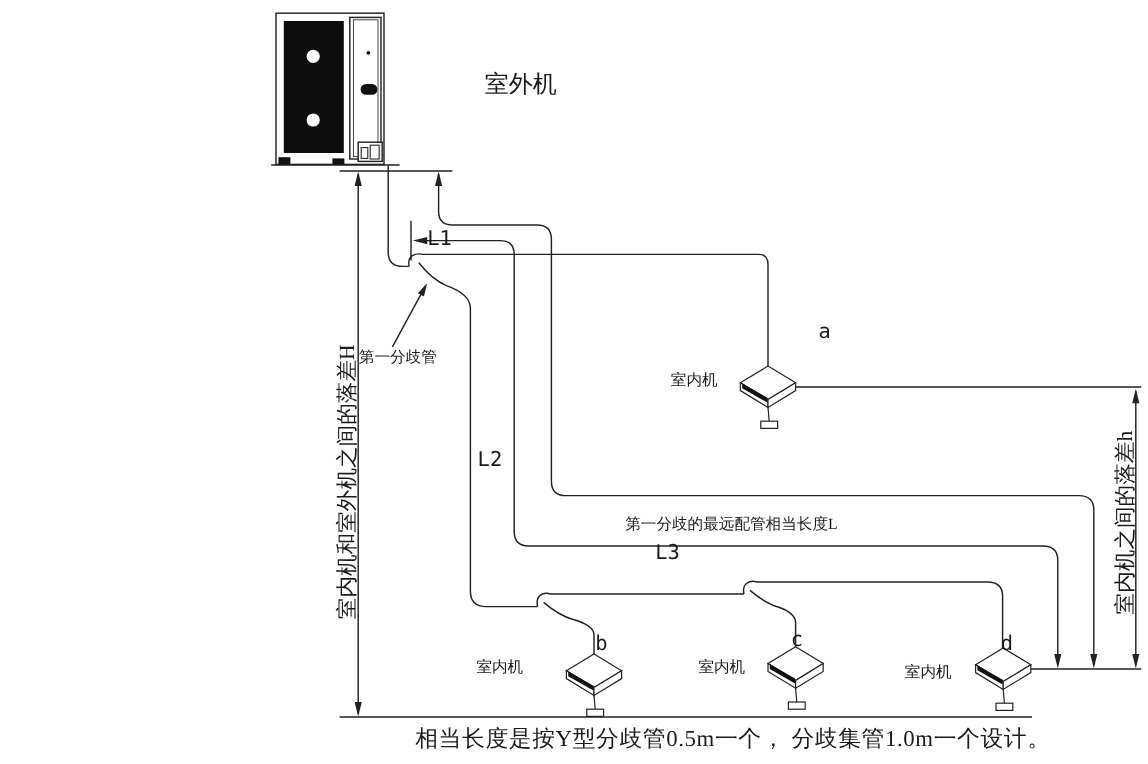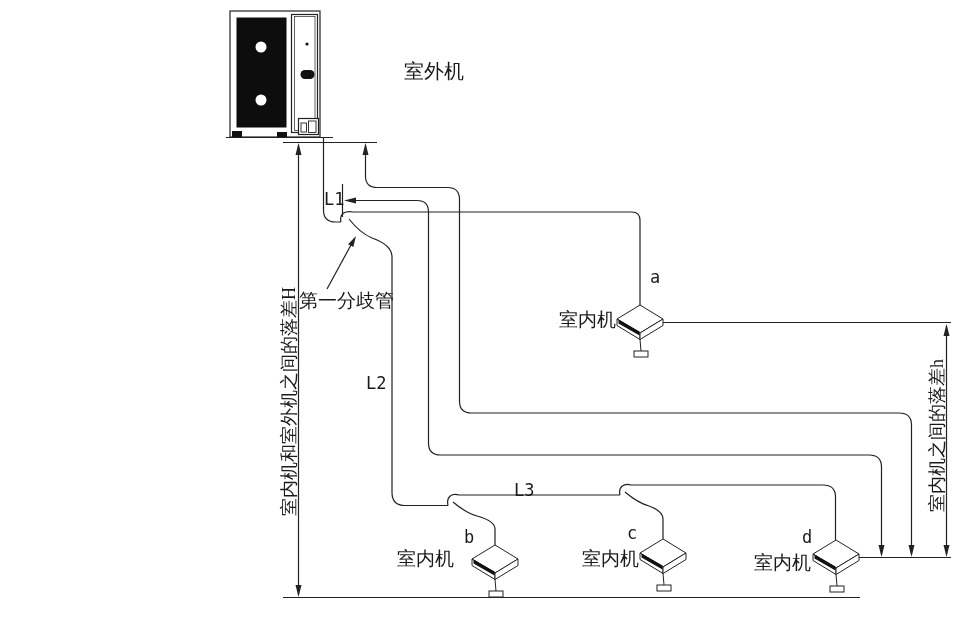--- a/index.html
+++ b/index.html
@@ -3,22 +3,22 @@
 <meta charset="utf-8">
 <style>
   html,body { margin:0; padding:0; background:#fff; }
   #stage {
     position:relative; width:957px; height:637px; background:#ffffff;
     font-family:"Liberation Serif","DejaVu Serif",serif;
     color:#1a1a1a; overflow:hidden;
   }
   #linework { position:absolute; left:0; top:0; }
   .lbl { position:absolute; white-space:nowrap; line-height:1.1; }
-  .cjk { font-size:19px; }
-  .seg { font-size:17px; font-family:"DejaVu Sans Mono","Liberation Mono",monospace; }
+  .cjk { font-size:13px; }
+  .seg { font-size:17px; font-family:"DejaVu Sans Mono","Liberation Mono",monospace;margin-left:32px; }
   .vtext {
     position:absolute; white-space:nowrap; font-size:18px;
     transform:rotate(-90deg); transform-origin:0 0;
   }
   .footnote { font-size:19px; letter-spacing:0.5px; }
 </style>
 </head>
 <body>
 
 <div id="stage">
@@ -97,32 +97,34 @@
   </svg>
 
   <div class="lbl cjk" style="left:404px; top:60px; font-size:20px;">室外机</div>
 
   <div class="lbl seg" style="left:324px; top:190px;">L1</div>
 
   <div class="lbl cjk" style="left:299px; top:291px;">第一分歧管</div>
 
   <div class="lbl seg" style="left:366px; top:374px;text-align:center;">L2</div>
 
-  <div class="lbl seg" style="left:514px; top:481px;text-align:center;">L3</div>
+  <div class="lbl seg" style="left:514px; top:452px;text-align:center;">L3</div>
 
 
+  <div class="lbl cjk" style="left:521px; top:430px;">第一分歧的最远配管相当长度L</div>
 
   <div class="lbl seg" style="left:650px; top:268px;">a</div>
   <div class="lbl seg" style="left:464px; top:528px;">b</div>
   <div class="lbl seg" style="left:627px; top:524px;">c</div>
   <div class="lbl seg" style="left:802px; top:528px;">d</div>
 
   <div class="lbl cjk" style="left:559px; top:310px;">室内机</div>
   <div class="lbl cjk" style="left:397px; top:549px;">室内机</div>
   <div class="lbl cjk" style="left:582px; top:549px;">室内机</div>
   <div class="lbl cjk" style="left:754px; top:553px;">室内机</div>
 
   <div class="vtext" style="left:277px; top:516px;">室内机和室外机之间的落差H</div>
 
   <div class="vtext" style="left:925px; top:512px;">室内机之间的落差h</div>
 
+  <div class="lbl footnote" style="left:346px; top:607px;">相当长度是按Y型分歧管0.5m一个， 分歧集管1.0m一个设计。</div>
 
 </div>
 
 </body></html>

